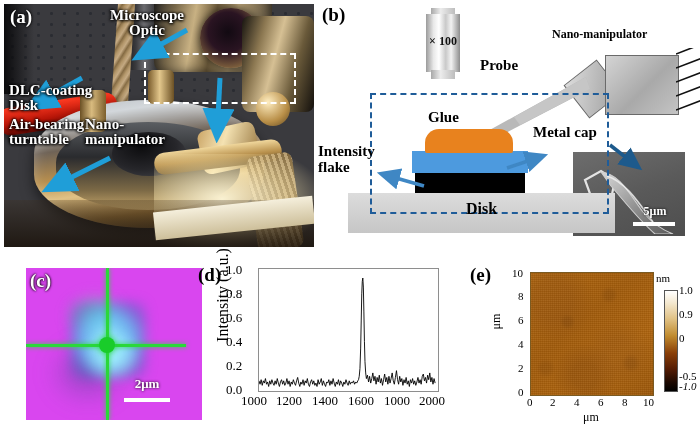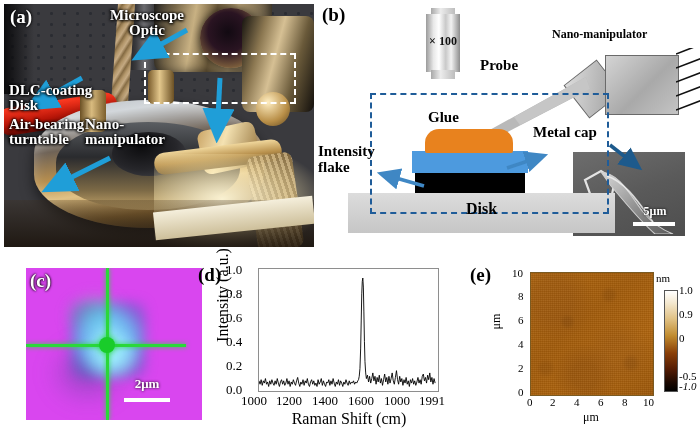--- a/index.html
+++ b/index.html
@@ -417,24 +417,23 @@
     <div class="d-ytick" style="left:30px;top:48px;">0.6</div>
     <div class="d-ytick" style="left:30px;top:72px;">0.4</div>
     <div class="d-ytick" style="left:30px;top:96px;">0.2</div>
     <div class="d-ytick" style="left:30px;top:120px;">0.0</div>
 
     <div class="d-xtick" style="left:45px;top:131px;">1000</div>
     <div class="d-xtick" style="left:80px;top:131px;">1200</div>
     <div class="d-xtick" style="left:116px;top:131px;">1400</div>
     <div class="d-xtick" style="left:152px;top:131px;">1600</div>
     <div class="d-xtick" style="left:188px;top:131px;">1000</div>
-    <div class="d-xtick" style="left:223px;top:131px;">1991</div>
+    <div class="d-xtick" style="left:223px;top:131px;">2000</div>
 
     <div id="d-ylabel">Intensity (a.u.)</div>
-    <div id="d-xlabel">Raman Shift (cm)</div>
   </div>
   <div class="panel-label blabel" style="left:198px;top:264px;">(d)</div>
 
   <div id="panel-e">
     <div id="e-img">
       <div id="e-noise"></div>
     </div>
 
     <div class="e-tick" style="left:44px;top:5px;">10</div>
     <div class="e-tick" style="left:50px;top:28px;">8</div>

